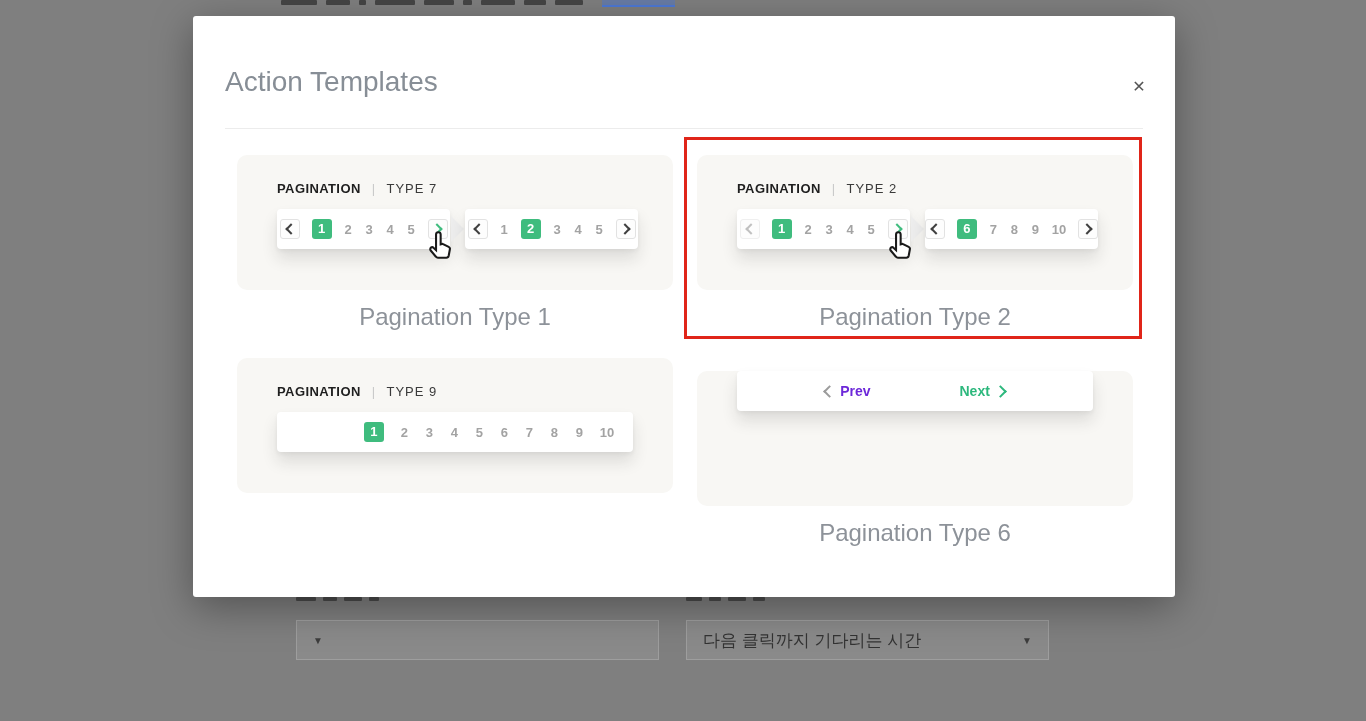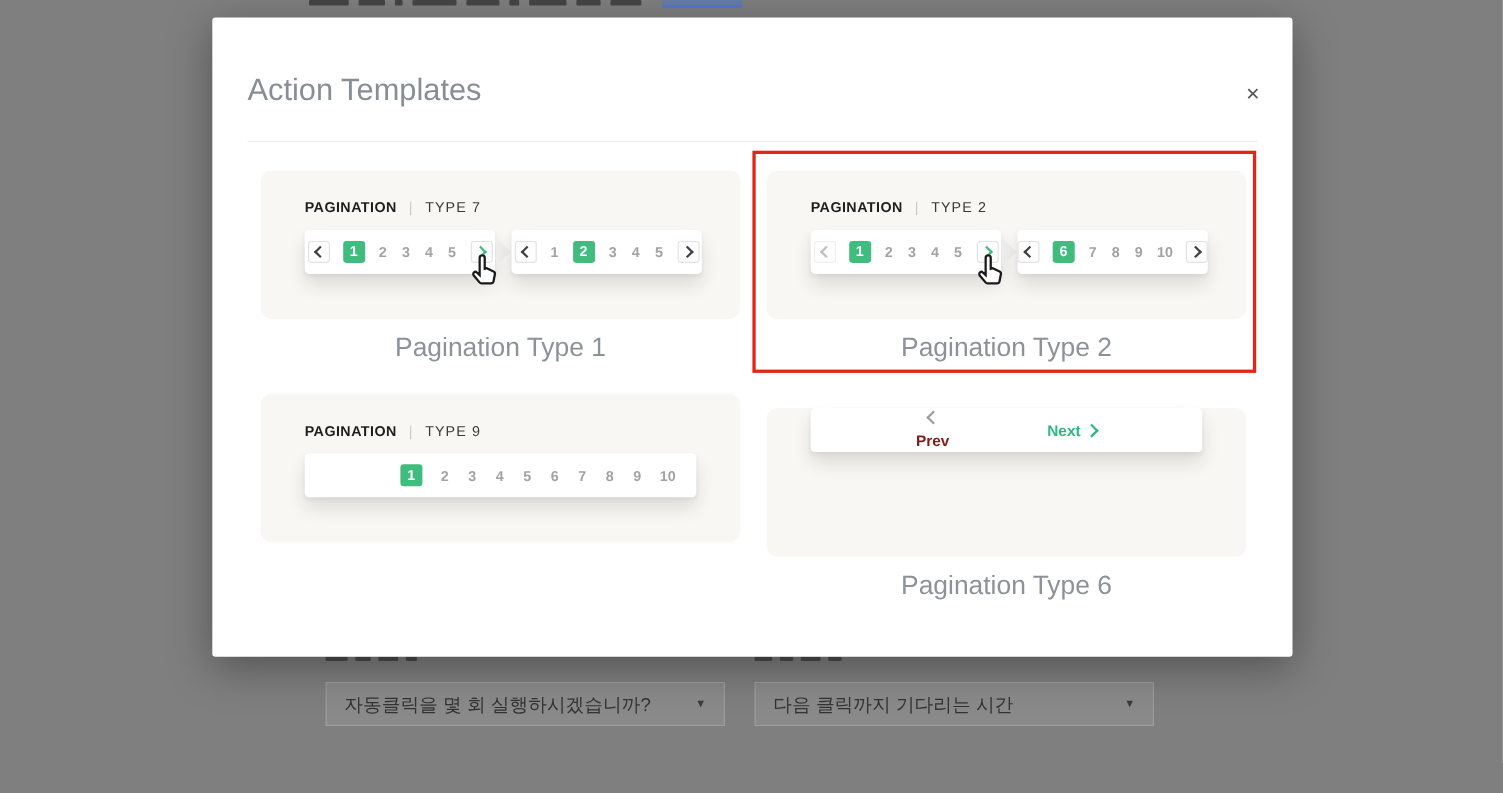--- a/index.html
+++ b/index.html
@@ -59,21 +59,21 @@
   .chev{width:6px;height:6px;border-right:2px solid currentColor;border-top:2px solid currentColor;
     display:inline-block;}
   .chev.right{transform:rotate(45deg);margin-left:-2px;}
   .chev.left{transform:rotate(-135deg);margin-right:-2px;}
   .nav.v-dark{color:#3f3f3f;}
   .nav.v-light{color:#c0c0c0;border-color:#efefef;}
   .nav.v-green{color:#3fbc7e;}
 
   .pn{display:flex;align-items:center;gap:8px;font-size:14px;font-weight:700;}
   .pn .chev{width:7px;height:7px;border-width:2.5px;}
-  .pn.prev{color:#7f1d1d;flex-direction:column;}
+  .pn.prev{color:#6d28d9;}
   .pn.prev .chev{color:#9b9b9b;}
   .pn.next{color:#2db87d;padding-left:25px;}
 
   .hand{position:absolute;left:-2px;top:10px;width:30px;height:34px;z-index:6;pointer-events:none;}
   .hand svg{width:100%;height:100%;}
 </style>
 </head>
 <body>
 
 <div class="top-strip">
@@ -96,21 +96,20 @@
       <i style="width:18px"></i>
       <i style="width:10px"></i>
   </div>
   <div class="label-sliver" style="left:686px">
     <i style="width:16px"></i>
       <i style="width:12px"></i>
       <i style="width:18px"></i>
       <i style="width:12px"></i>
   </div>
   <div class="bg-select" style="left:296px">
-    <span>자동클릭을 몇 회 실행하시겠습니까?</span>
     <span class="caret">▼</span>
   </div>
   <div class="bg-select" style="left:686px">
     <span>다음 클릭까지 기다리는 시간</span>
     <span class="caret">▼</span>
   </div>
 </div>
 
 <div class="modal">
   <div class="modal-title">Action Templates</div>

